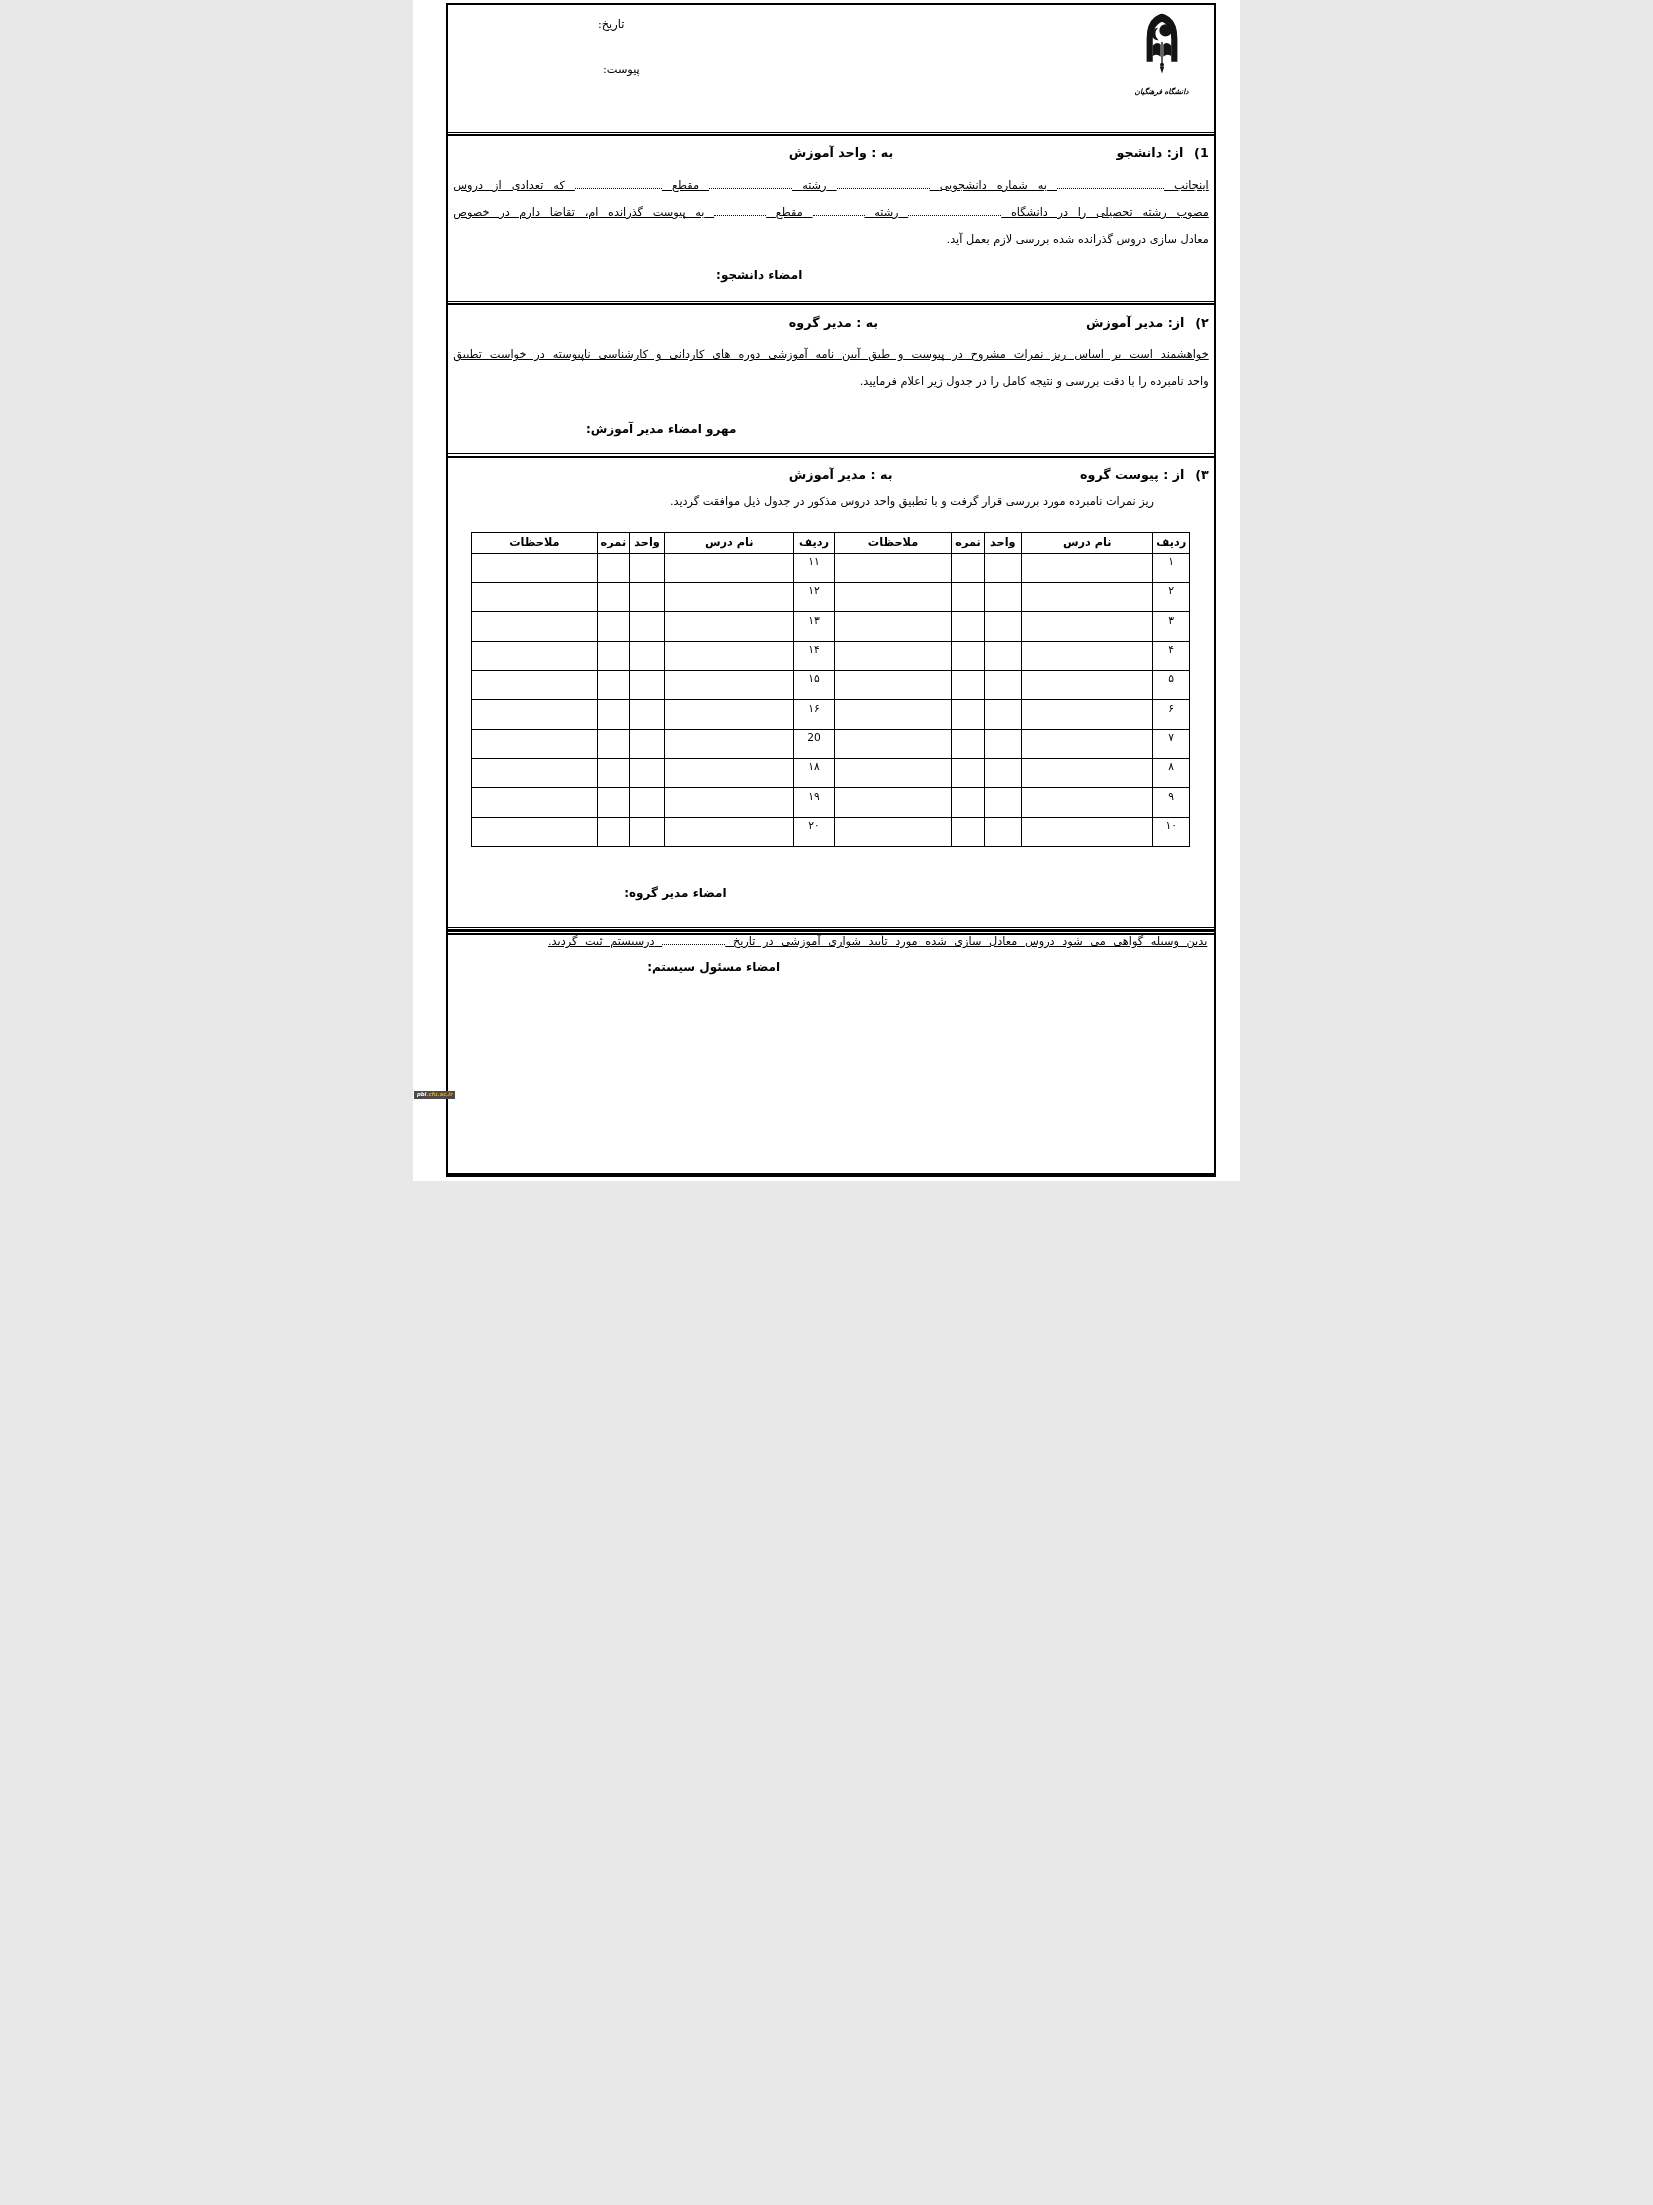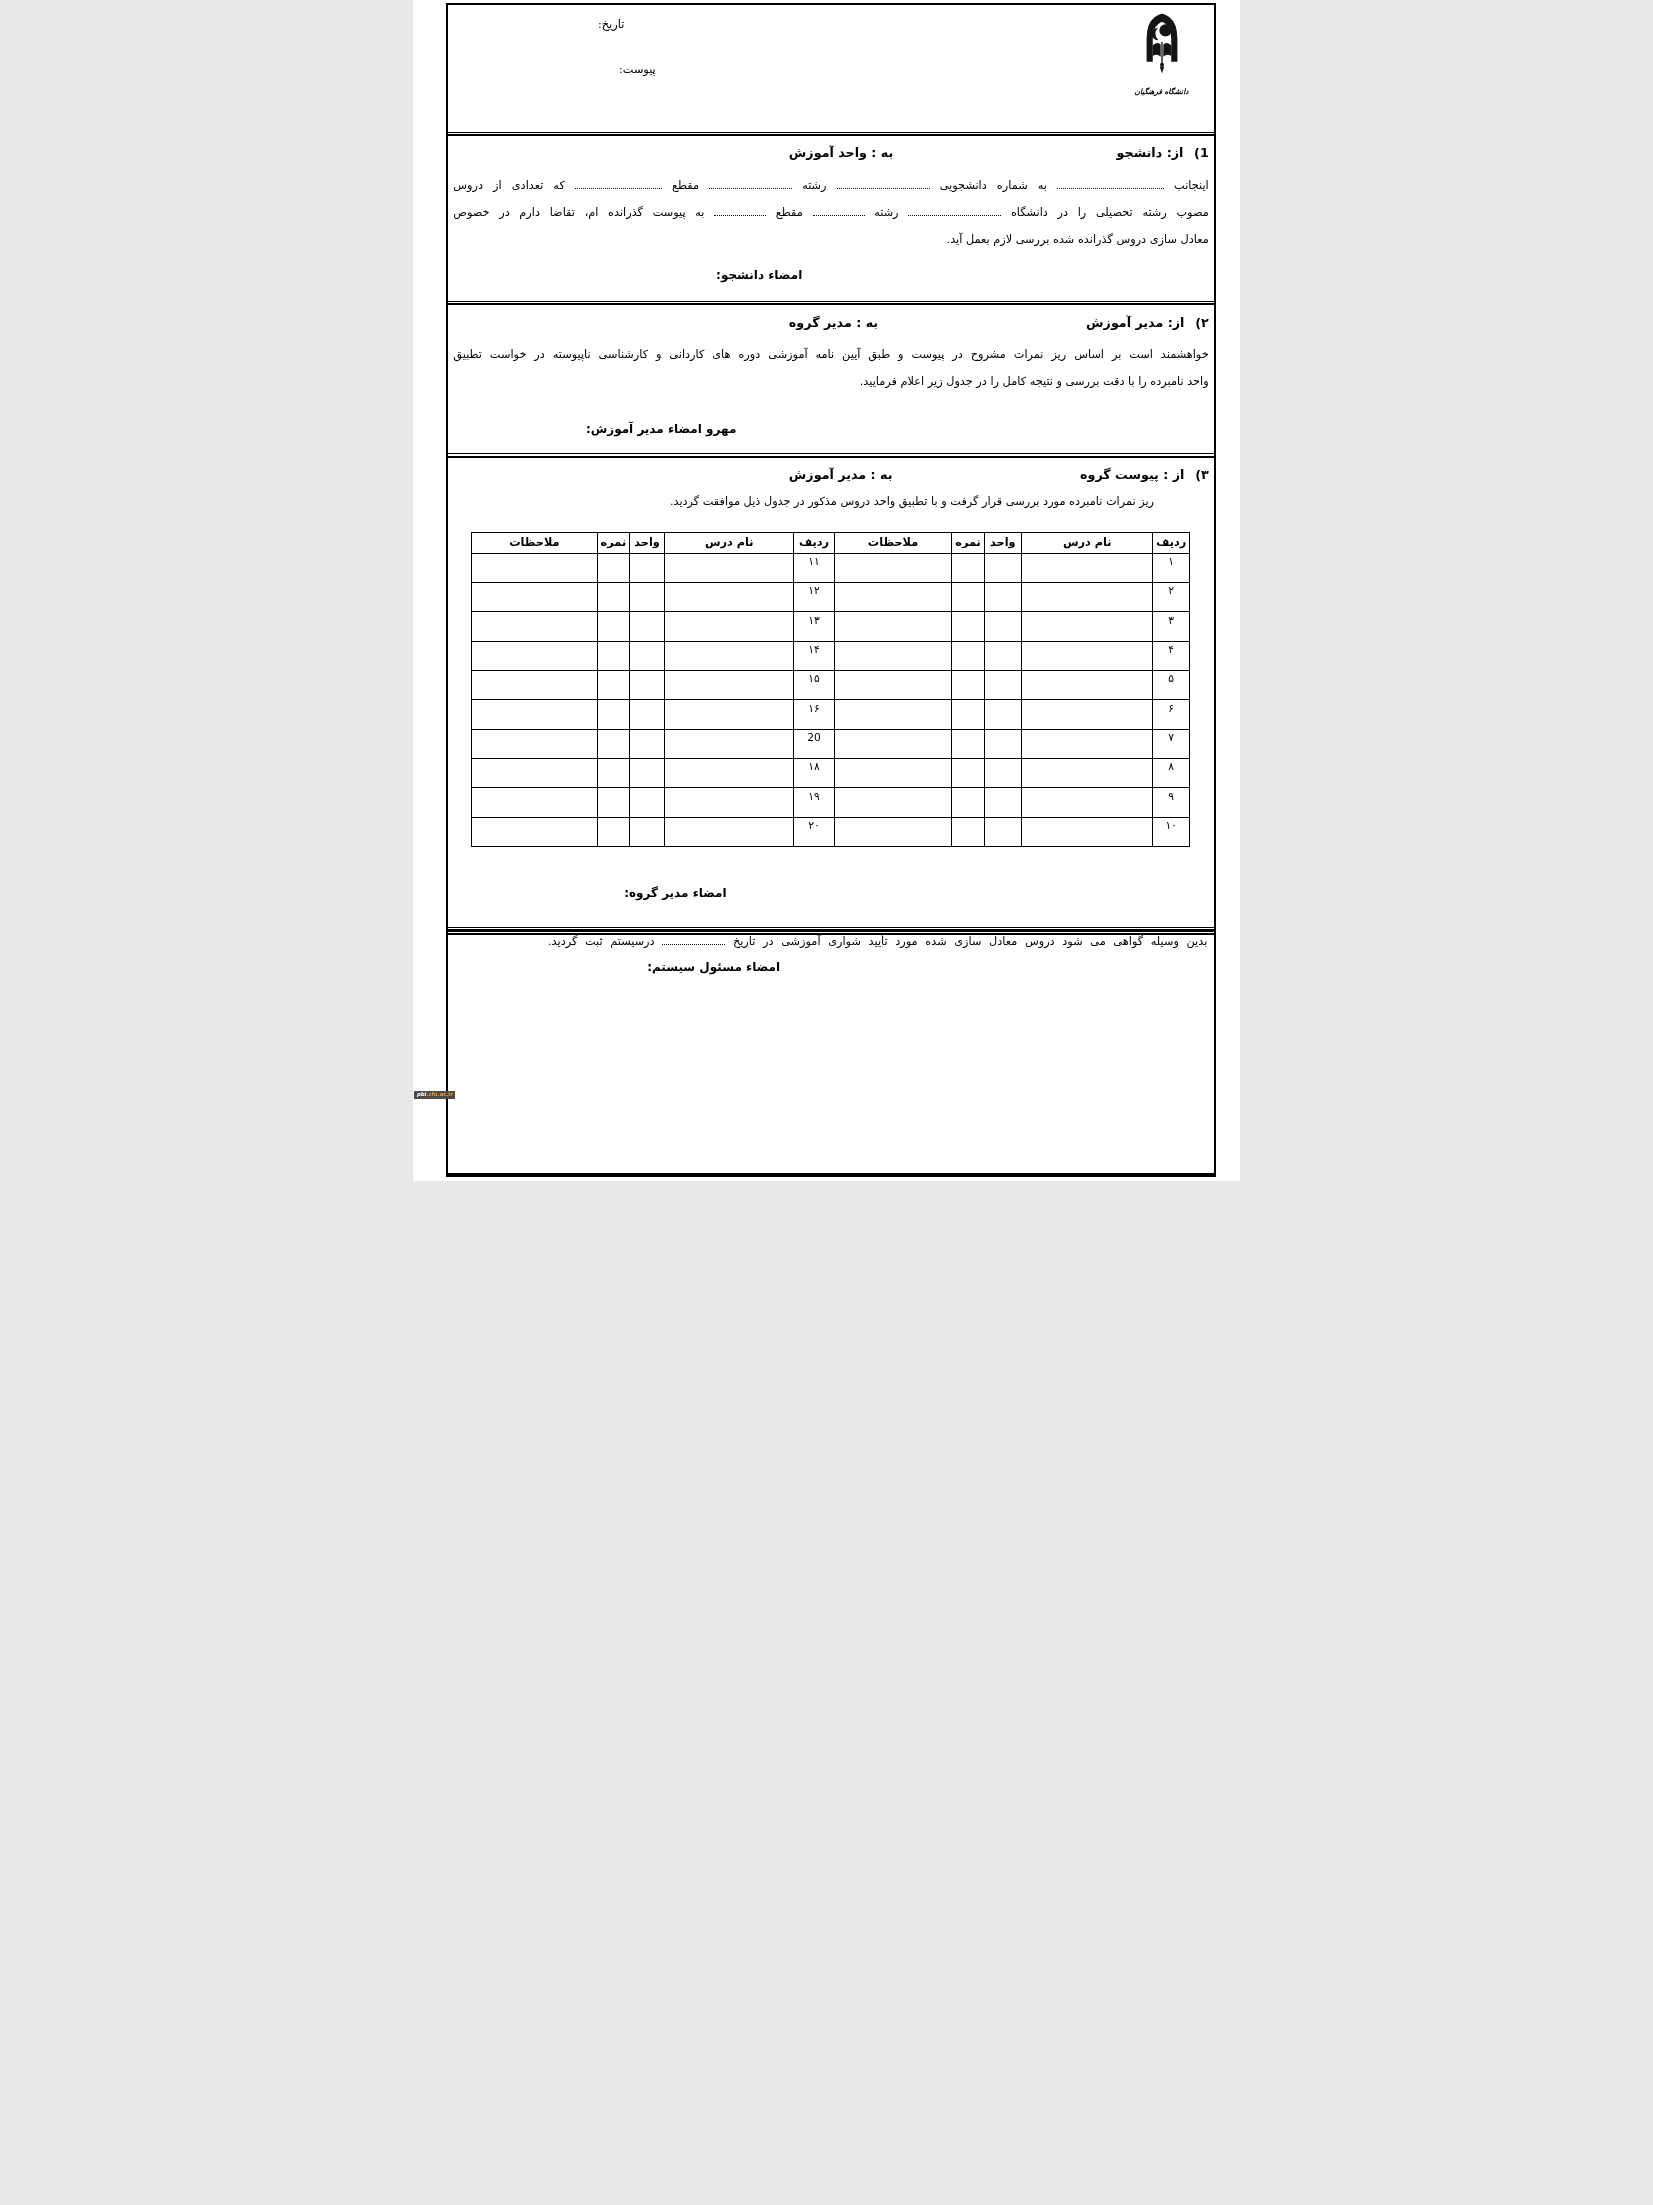--- a/index.html
+++ b/index.html
@@ -18,37 +18,37 @@
     direction:rtl;
     overflow:hidden;
   }
   .divider{height:1.3px;border-top:1.3px solid #000;border-bottom:2px solid #000;}
   .sec{position:relative;}
 
   
   .sec-header{height:127px;}
   .hdr-left{position:absolute;left:150px;top:13.3px;text-align:left;font-size:11.3px;direction:rtl;}
   .hdr-left .date{display:block;}
-  .hdr-left .attach{display:block;margin-top:32px;margin-left:21px;}
+  .hdr-left .attach{display:block;margin-top:32px;margin-left:5px;}
   .hdr-center{position:absolute;left:73px;right:0;top:0;text-align:center;}
   .bismillah{position:relative;top:10.7px;font-size:11.3px;}
   .form-title{position:relative;top:41px;font-size:14.7px;font-weight:bold;}
   .logo{position:absolute;right:24px;top:6.7px;width:57px;text-align:center;}
   .logo svg{display:block;margin:0 auto;}
   .uni-name{font-size:7.3px;font-weight:bold;white-space:nowrap;letter-spacing:-0.2px;margin-top:0.7px;font-style:italic;}
 
   
   .sec-head{position:relative;height:20px;padding-top:9.3px;font-size:12.7px;font-weight:bold;}
   .sec-head .from{position:absolute;right:5.3px;white-space:nowrap;}
   .sec-head .num{margin-left:10.7px;}
   .sec-head .to{position:absolute;left:44.5%;white-space:nowrap;}
 
   
   .para{padding:0 5.3px;margin-top:6.7px;font-size:11.3px;line-height:27px;}
-  .jline{text-align:justify;text-align-last:justify;white-space:nowrap;}
+  .jline{text-align:justify;text-align-last:justify;white-space:nowrap;text-decoration:underline;}
   .plain{text-align:right;}
   .dots{display:inline-block;height:1.3px;border-bottom:1.6px dotted #111;vertical-align:baseline;}
   .sig{font-size:12px;font-weight:bold;text-align:left;white-space:nowrap;}
 
   .s1{height:165px;}
   .s1 .sig{margin-top:14.7px;padding-left:35%;}
   .s2{height:148px;}
   .s2 .sig{margin-top:27px;padding-left:18%;}
 
   

